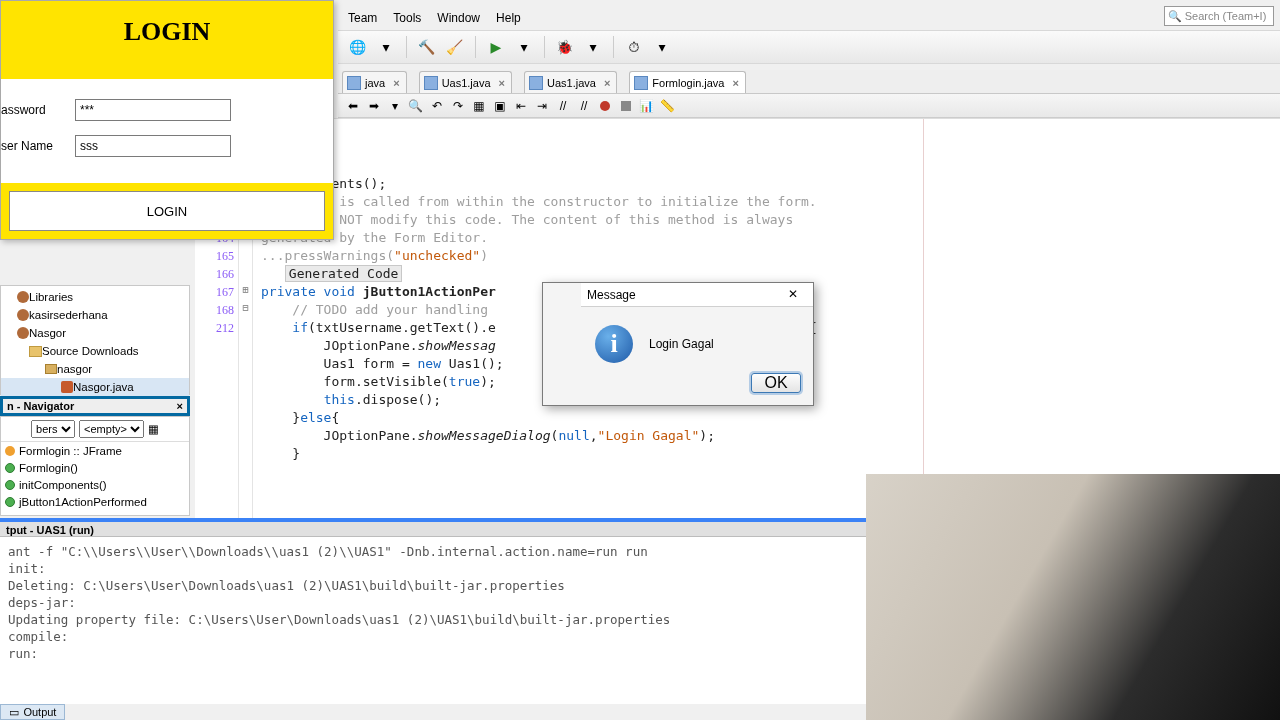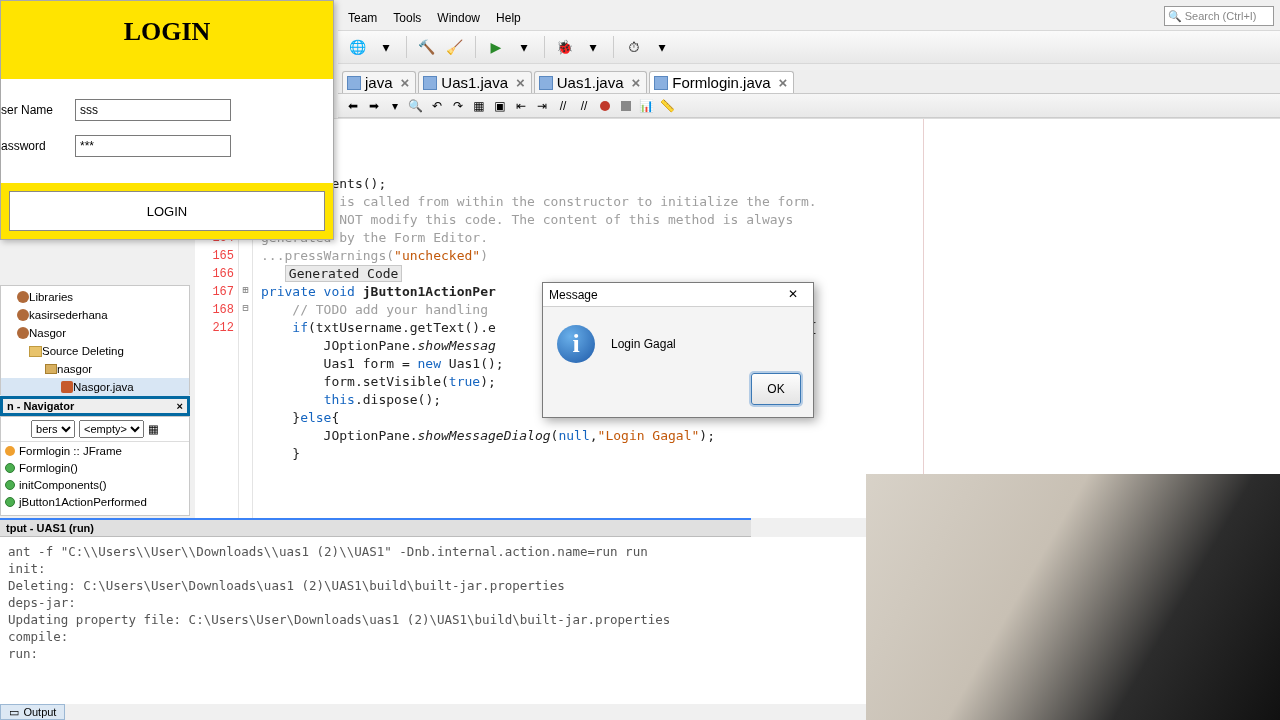--- a/index.html
+++ b/index.html
@@ -68,23 +68,23 @@
     padding-left: 4px;
   }
   .tab {
     display: flex; align-items: center;
     height: 22px;
     padding: 0 6px 0 4px;
     background: #f5f5f5;
     border: 1px solid #bcbcbc;
     border-bottom: none;
     border-radius: 3px 3px 0 0;
-    margin-right: 2px;
+    margin-right: 12px;
     gap: 4px;
-    font-size: 15px;
+    font-size: 11px;
   }
   .tab.active { background: #fff; }
   .tab .x { color:#7a7a7a; font-weight:bold; margin-left:4px; cursor:pointer;}
   .tab .ico { width:14px; height:14px; background:#8ab0e0; border:1px solid #5a88c0;}
 
   
   .editor-toolbar {
     position: absolute;
     top: 94px; left: 338px; right: 0;
     height: 24px;
@@ -108,22 +108,22 @@
     background: #fff;
     display: flex;
     border-top: 1px solid #ddd;
   }
   .gutter {
     width: 44px;
     background: #fff;
     border-right: 1px solid #e4e4e4;
     text-align: right;
     padding: 2px 4px 0 0;
-    color: #ef4444;
-    font-family: Liberation Mono, monospace;
+    color: #8b5cf6;
+    font-family: Liberation Serif, serif;
     font-size: 12px;
     line-height: 18px;
   }
   .fold-col {
     width: 14px;
     border-right: 1px solid #e4e4e4;
     font-family: monospace;
     font-size: 10px;
     line-height: 18px;
     text-align: center;
@@ -213,22 +213,22 @@
     background:#fff;border:1px solid #c8c8c8;font-size:11.5px;
   }
   .nav-body .tool-row{display:flex;align-items:center;gap:4px;padding:3px;border-bottom:1px solid #ddd;justify-content:center;}
   .nav-body select{font-size:11px;height:18px;}
   .nav-body .row{display:flex;align-items:center;height:17px;padding-left:4px;gap:4px;}
   .ic-green{width:10px;height:10px;border-radius:50%;background:#4caf50;border:1px solid #2e7d32;}
   .ic-orange{width:10px;height:10px;border-radius:50%;background:#f0a030;}
 
   
   .output-title{
-    position:absolute; top:518px; left:0; width:751px; height:19px;
-    background:#e0e0e0;border-top:2px solid #3b82f6;border-bottom:1px solid #bcbcbc;
+    position:absolute; top:518px; left:0; width:866px; height:19px;
+    background:#e0e0e0;border-top:4px solid #3b82f6;border-bottom:1px solid #bcbcbc;
     font-size:11px; font-weight:bold; padding:2px 6px;
   }
   .output-body{
     position:absolute; top:537px; left:0; width:866px; bottom:16px;
     background:#fff;
     font-family: Consolas, monospace; font-size:12.5px;
     padding:6px 8px; color:#555; line-height:17px;
     white-space: pre;
   }
 
@@ -237,42 +237,43 @@
     background:#dce8f4;border:1px solid #9cb8d4;
     font-size:11px;padding:0 8px;display:flex;align-items:center;gap:4px;
   }
 
   
   .msg-dialog{
     position:absolute; top:282px; left:542px;
     width:272px;
     background:#f4f4f4;border:1px solid #7a7a7a;
     box-shadow:3px 3px 10px rgba(0,0,0,0.35);
+    padding-left:38px;
   }
   .msg-titlebar{
     height:24px;background:#fff;border-bottom:1px solid #d0d0d0;
     display:flex;align-items:center;justify-content:space-between;
     padding:0 6px;font-size:12px;
   }
   .msg-close{width:28px;height:18px;text-align:center;line-height:16px;}
   .msg-body{display:flex;align-items:center;gap:16px;padding:18px 14px 10px 14px;}
   .info-icon{
     width:38px;height:38px;border-radius:50%;
     background:radial-gradient(circle at 35% 30%, #6ab0ea, #1e5aa8);
     color:#fff;font-weight:bold;font-size:26px;
     display:flex;align-items:center;justify-content:center;
     font-family:Georgia,serif;
   }
   .msg-btns{display:flex;justify-content:flex-end;padding:0 12px 12px 12px;}
   .ok-btn{
-    width:50px;height:32px;
+    width:50px;height:20px;
     background:linear-gradient(#fdfdfd,#e4e4e4);
     border:1px solid #3b78b4;border-radius:3px;
     box-shadow:0 0 0 2px rgba(60,130,200,0.35);
-    font-size:12px;
+    font-size:16px;
   }
 
   
   .webcam{
     position:absolute; top:474px; left:866px; right:0; bottom:0;
     background: linear-gradient(120deg,#d8d2c8 0%,#c8c0b4 40%,#2c2c2c 70%,#111 100%);
     display:flex;align-items:center;justify-content:center;
     color:#eee;font-size:11px;
   }
 </style>
@@ -280,21 +281,21 @@
 <body>
 
 <div class="menubar">
   <span>Team</span>
   <span>Tools</span>
   <span>Window</span>
   <span>Help</span>
 </div>
 <div class="search-box">
   <span class="mag">🔍</span>
-  <span>Search (Ctrl+I)</span>
+  <span>Search (Team+I)</span>
 </div>
 
 <div class="toolbar">
   <div class="tbtn">🌐</div>
   <div class="tbtn">▾</div>
   <div class="sep"></div>
   <div class="tbtn">🔨</div>
   <div class="tbtn">🧹</div>
   <div class="sep"></div>
   <div class="tbtn play">▶</div>
@@ -404,26 +405,26 @@
     <div class="margin-line"></div>
   <div>nitComponents();</div><div></div><div></div><div></div><div></div><div><span class="com">is method is called from within the constructor to initialize the form.</span></div><div><span class="com">RNING: Do NOT modify this code. The content of this method is always</span></div><div><span class="com">generated by the Form Editor.</span></div><div></div><div><span class="com">...pressWarnings(</span><span class="str">"unchecked"</span><span class="com">)</span></div><div> <span class="hl-box">Generated Code</span></div><div></div><div><span class="kw">private void</span> <span class="fn">jButton1ActionPer</span>                              evt) {</div><div>    <span class="com">// TODO add your handling </span></div><div>    <span class="kw">if</span>(<span>txtUsername</span>.getText().e                    t().equals(<span class="str">"admin"</span>)){</div><div>        JOptionPane.<span class="ital">showMessag</span></div><div>        Uas1 form = <span class="kw">new</span> Uas1();</div><div>        form.setVisible(<span class="bool">true</span>);</div><div>        <span class="kw">this</span>.dispose();</div><div>    }<span class="kw">else</span>{</div><div>        JOptionPane.<span class="ital">showMessageDialog</span>(<span class="kw">null</span>,<span class="str">"Login Gagal"</span>);</div><div>    }</div></div>
 </div>
 
 <div class="login-window">
   <div class="login-banner">
     <h1>LOGIN</h1>
   </div>
   <div class="login-body">
     <div class="field-row">
+      <label>assword</label>
+      <input type="text" value="***" style="">
+    </div>
+    <div class="field-row">
       <label>ser Name</label>
       <input type="text" value="sss" style="">
-    </div>
-    <div class="field-row">
-      <label>assword</label>
-      <input type="text" value="***" style="">
     </div>
   </div>
   <div class="login-btn-wrap">
     <button class="login-btn">LOGIN</button>
   </div>
 </div>
 
 <div class="proj-tree" id="projtree">
     <div class="row">
       <span class="ind" style="width: 12px;"></span>
@@ -436,21 +437,21 @@
       <span>kasirsederhana</span>
     </div>
     <div class="row">
       <span class="ind" style="width: 12px;"></span>
       <span class="ic-coffee"></span>
       <span>Nasgor</span>
     </div>
     <div class="row">
       <span class="ind" style="width: 24px;"></span>
       <span class="ic-folder"></span>
-      <span>Source Deleting</span>
+      <span>Source Downloads</span>
     </div>
     <div class="row">
       <span class="ind" style="width: 40px;"></span>
       <span class="ic-pkg"></span>
       <span>nasgor</span>
     </div>
     <div class="row sel">
       <span class="ind" style="width: 56px;"></span>
       <span class="ic-java"></span>
       <span>Nasgor.java</span>

